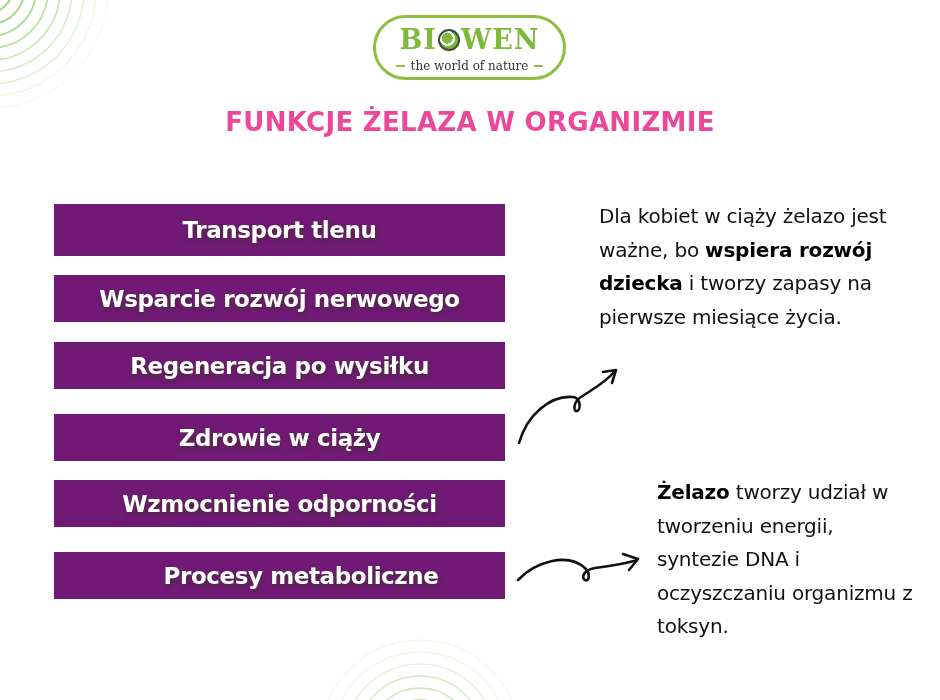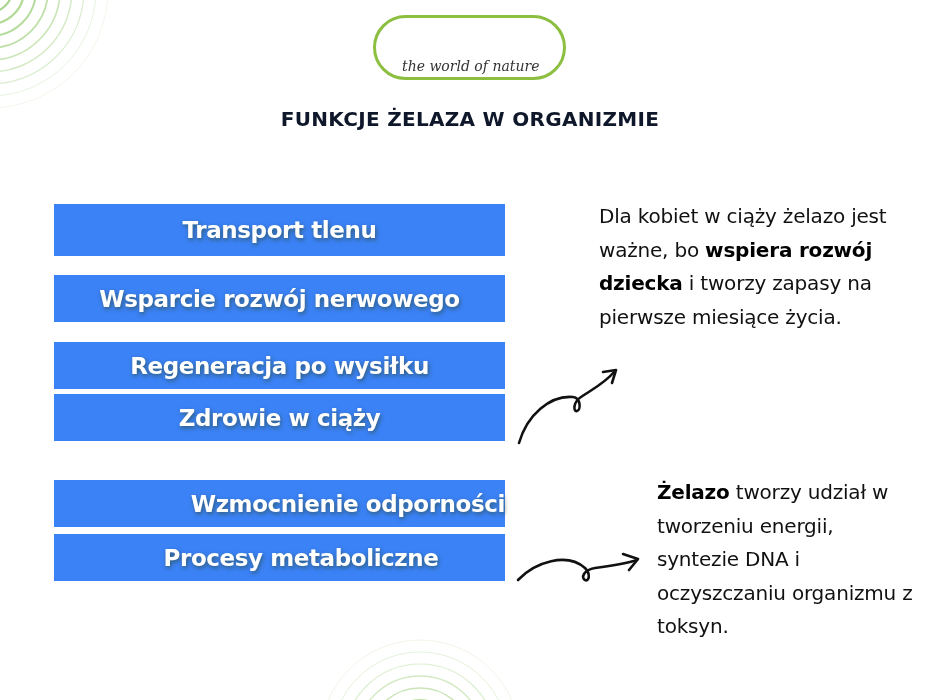--- a/index.html
+++ b/index.html
@@ -23,33 +23,33 @@
     display: inline-block; width: 22px; height: 22px; border-radius: 50%;
     border: 2px solid #3c4a3c; vertical-align: -2px; margin: 0 1px;
     background: radial-gradient(circle at 40% 40%, #7dba3a 0 35%, #ffffff 36% 50%, #7dba3a 51% 100%);
   }
   .logo-tag-row {
     position: absolute; left: 20px; right: 20px; top: 42px; height: 12px;
     display: flex; align-items: center; gap: 6px;
   }
   .logo-line { flex: 1; height: 2px; background: #8cbf3f; }
   .logo-tag {
-    font-family: "DejaVu Serif", serif; font-style: italic; font-size: 14px; color: #333;
+    font-family: "DejaVu Serif", serif; font-size: 12px; color: #333;
     white-space: nowrap;
   }
 
   .title {
     position: absolute; left: 0; right: 0; top: 107px; text-align: center;
-    font-family: "DejaVu Sans", sans-serif; font-weight: bold; font-size: 20px;
-    color: #0f172a; letter-spacing: 0.3px;
+    font-family: "DejaVu Sans", sans-serif; font-weight: bold; font-size: 26px;
+    color: #ec4899; letter-spacing: 0.3px;
   }
 
   .func-box {
     position: absolute; left: 54px; width: 451px; height: 47px;
-    background: #3b82f6; display: flex; align-items: center; justify-content: center;
+    background: #701a75; display: flex; align-items: center; justify-content: center;
   }
   .func-box span {
     color: #ffffff; font-weight: bold; font-size: 23px;
     font-family: "DejaVu Sans", sans-serif; letter-spacing: -0.4px;
     text-shadow: 1px 2px 4px rgba(40,60,10,0.55);
     white-space: nowrap;
   }
 
   .note {
     position: absolute; font-family: "DejaVu Sans", sans-serif; font-size: 20px;
@@ -83,45 +83,48 @@
     <circle cx="420" cy="740" r="40" stroke-width="1.8" opacity="0.7"></circle>
     <circle cx="420" cy="740" r="52" stroke-width="1.6" opacity="0.6"></circle>
     <circle cx="420" cy="740" r="64" stroke-width="1.4" opacity="0.5"></circle>
     <circle cx="420" cy="740" r="76" stroke-width="1.2" opacity="0.4"></circle>
     <circle cx="420" cy="740" r="88" stroke-width="1" opacity="0.3"></circle>
     <circle cx="420" cy="740" r="100" stroke-width="1" opacity="0.2"></circle>
   </g>
 </svg>
 
 <div class="logo">
+  <div class="logo-word">
+    <span>BI</span><span class="o-globe"></span><span>WEN</span>
+  </div>
   <div class="logo-tag-row">
     <div class="logo-line"></div>
     <span class="logo-tag">the world of nature</span>
     <div class="logo-line"></div>
   </div>
 </div>
 
 <h1 class="title">FUNKCJE ŻELAZA W ORGANIZMIE</h1>
 
 <div class="func-box" style="top:204px;height:52px;">
   <span>Transport tlenu</span>
 </div>
 <div class="func-box" style="top:275px;">
   <span>Wsparcie rozwój nerwowego</span>
 </div>
 <div class="func-box" style="top:342px;">
   <span>Regeneracja po wysiłku</span>
 </div>
-<div class="func-box" style="top:394px;">
+<div class="func-box" style="top:414px;">
   <span>Zdrowie w ciąży</span>
 </div>
-<div class="func-box" style="top:480px;justify-content:flex-end;">
+<div class="func-box" style="top:480px;">
   <span>Wzmocnienie odporności</span>
 </div>
-<div class="func-box" style="top:534px;padding-left:43px;">
+<div class="func-box" style="top:552px;padding-left:43px;">
   <span>Procesy metaboliczne</span>
 </div>
 
 <p class="note note-1"><span>Dla kobiet w ciąży żelazo jest ważne, bo </span><b>wspiera rozwój dziecka</b><span> i tworzy zapasy na pierwsze miesiące życia.</span></p>
 
 <svg class="arrow" style="left:505px;top:355px;" width="130" height="100" viewBox="0 0 130 100">
   <path d="M14 88 C 22 60, 45 40, 68 42 C 76 43, 76 55, 72 56 C 68 57, 68 47, 76 42 C 88 34, 100 28, 110 16" fill="none" stroke="#111" stroke-width="2.6" stroke-linecap="round"></path>
   <path d="M98 17 L111 15 L107 28" fill="none" stroke="#111" stroke-width="2.6" stroke-linecap="round" stroke-linejoin="round"></path>
 </svg>
 

